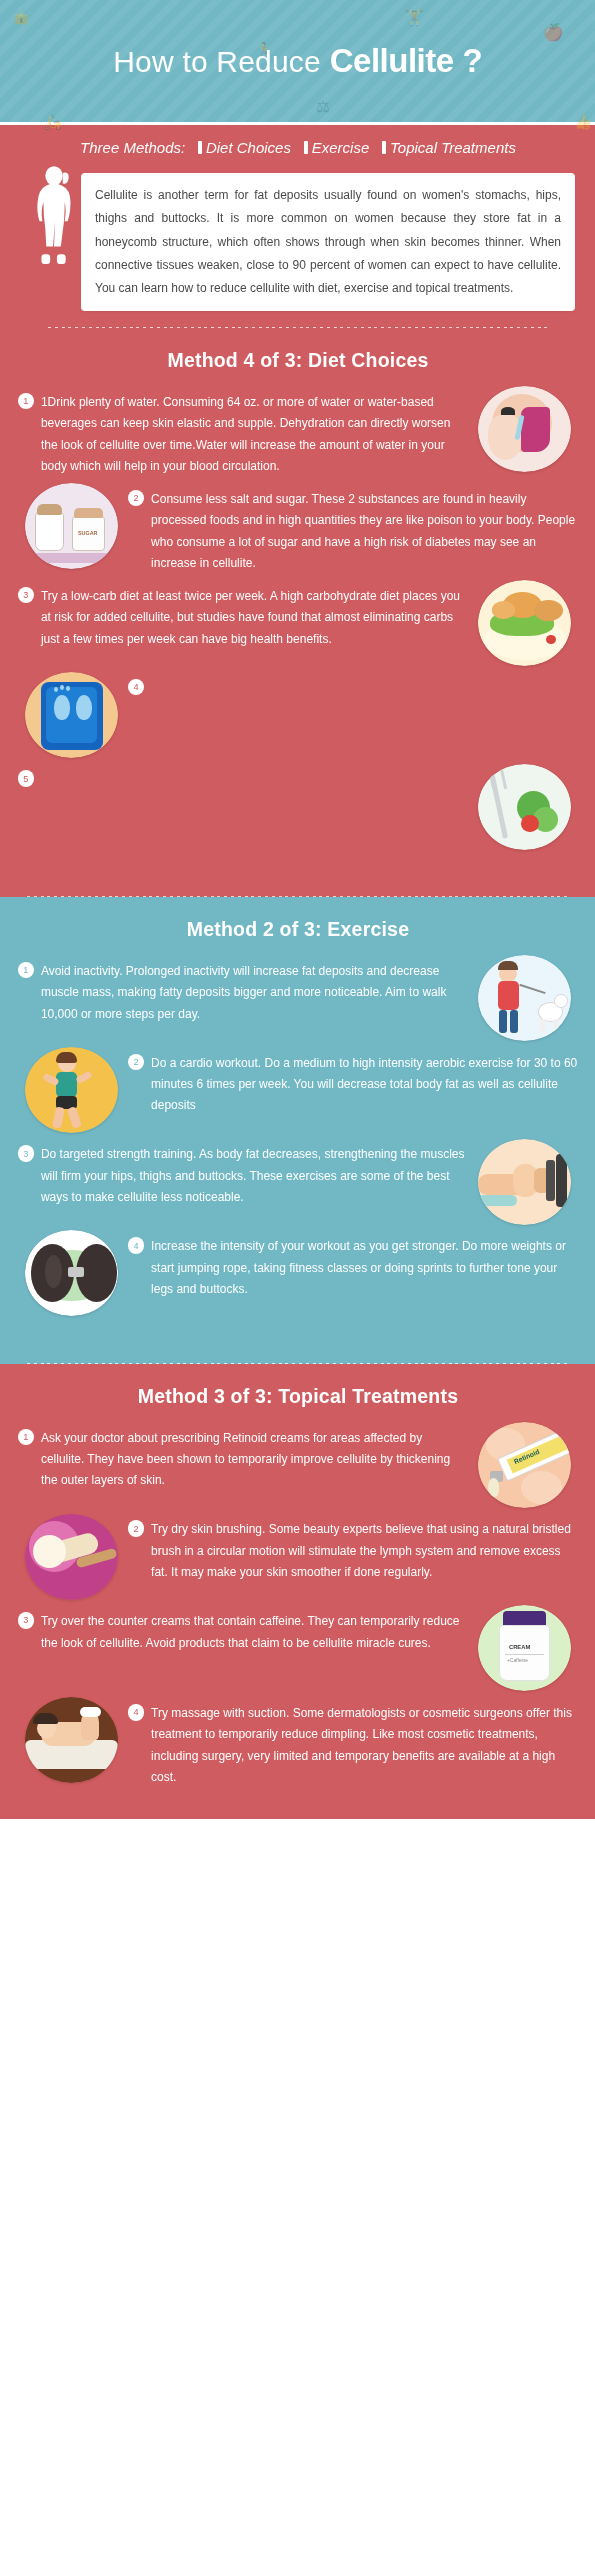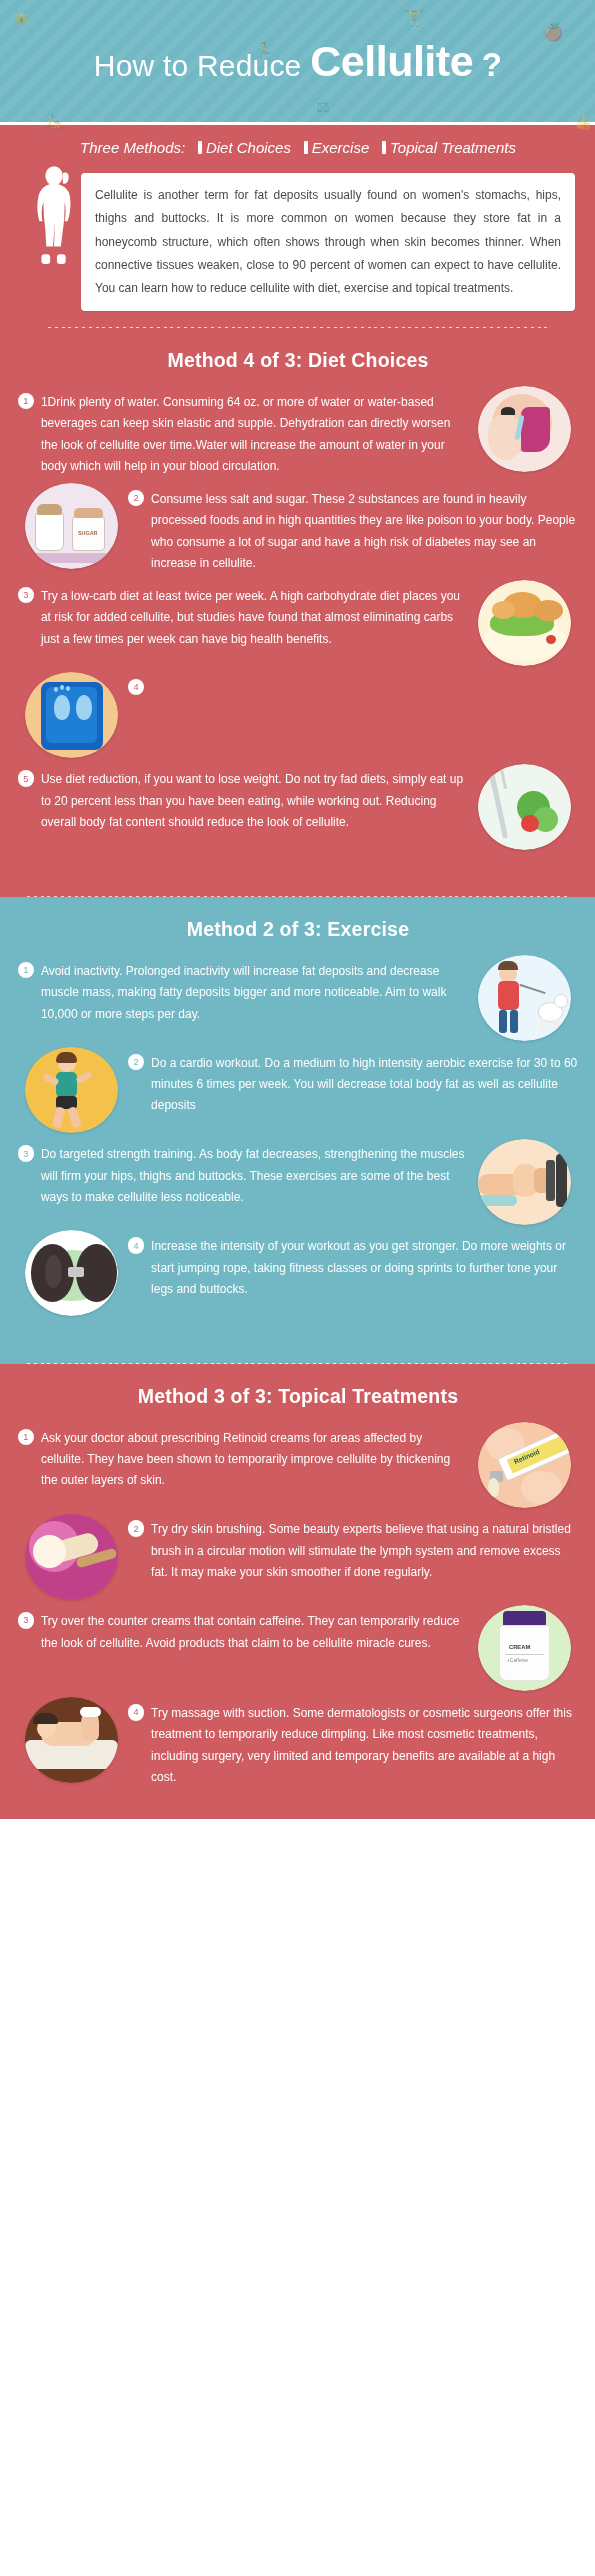--- a/index.html
+++ b/index.html
@@ -31,21 +31,21 @@
     font-size: 30px;
     color: #ffffff;
     letter-spacing: 0.2px;
     white-space: nowrap;
     font-weight: 300;
     display: flex;
     align-items: baseline;
     gap: 8.8px;
     z-index: 3;
   }
-  .header-title .strong { font-weight: bold; font-size: 43px; letter-spacing: -0.5px; }
+  .header-title .strong { font-weight: bold; font-size: 33px; letter-spacing: -0.5px; }
   .header-title .qmark  { font-weight: bold; font-size: 33px; }
   .deco {
     position: absolute;
     color: rgba(46,112,126,0.30);
     z-index: 1;
     line-height: 1;
     user-select: none;
   }
   .d1 { left: 11.7px;  top: 7.8px;   font-size: 16.6px; }
   .d2 { left: 44px;  top: 115px; font-size: 14.6px; }
@@ -306,21 +306,20 @@
         <div class="blob" style="left:51px;top:23.4px;width:15.6px;height:25px;background:#9fd3f2;border-radius:50% 50% 45% 45%"></div>
         <div class="bar" style="left:29px;top:15.6px;width:3.9px;height:4.9px;background:#9fd3f2;border-radius:50%"></div>
         <div class="bar" style="left:35px;top:13.6px;width:3.9px;height:4.9px;background:#9fd3f2;border-radius:50%"></div>
         <div class="bar" style="left:41px;top:14.6px;width:3.9px;height:4.9px;background:#9fd3f2;border-radius:50%"></div>
               </div>
             </div>
           </div>
           <div class="step left">
             <div class="step-text-block">
               <div class="badge on-red">5</div>
-              <div class="step-text">Use diet reduction, if you want to lose weight. Do not try fad diets, simply eat up to 20 percent less than you have been eating, while working out. Reducing overall body fat content should reduce the look of cellulite.</div>
             </div>
             <div class="thumb">
               <div class="art">
                 <div class="circle-bg" style="background:#eef6ef"></div>
         <div class="bar" style="left:17.5px;top:7.8px;width:4.9px;height:68px;background:#cfd4d6;border-radius:1.9px;transform:rotate(-12deg)"></div>
         <div class="bar" style="left:11.7px;top:5.8px;width:2.9px;height:19.5px;background:#cfd4d6;transform:rotate(-12deg)"></div>
         <div class="bar" style="left:24px;top:5.8px;width:2.9px;height:19.5px;background:#cfd4d6;transform:rotate(-12deg)"></div>
         <div class="blob" style="left:39px;top:27px;width:33px;height:33px;background:#5fb14a"></div>
         <div class="blob" style="left:55px;top:43px;width:25px;height:25px;background:#79c55c"></div>
         <div class="blob" style="left:43px;top:51px;width:17.5px;height:17.5px;background:#e0453c"></div>

